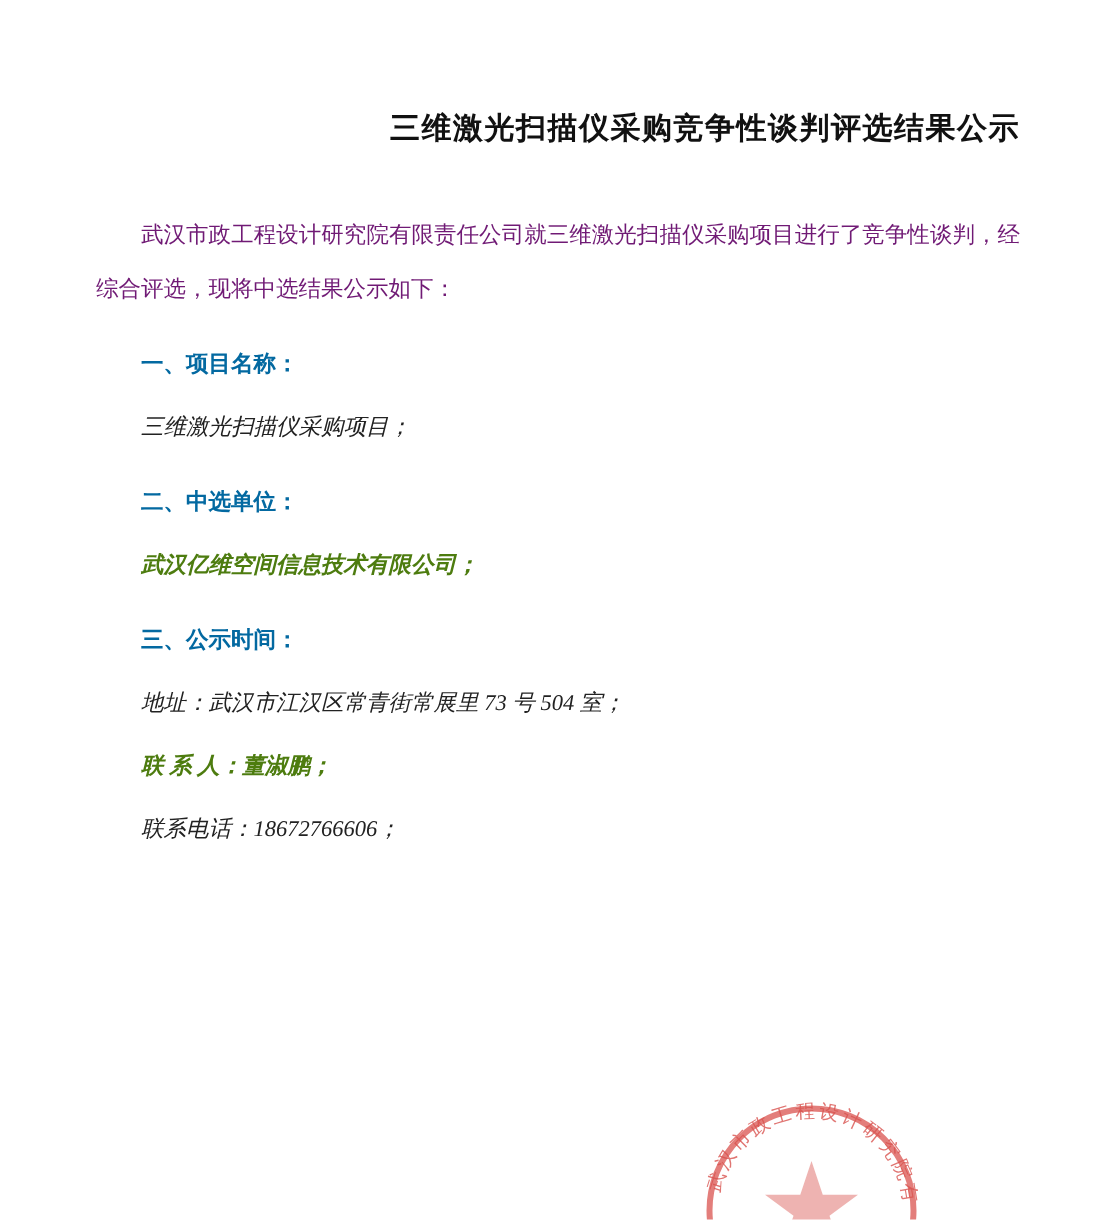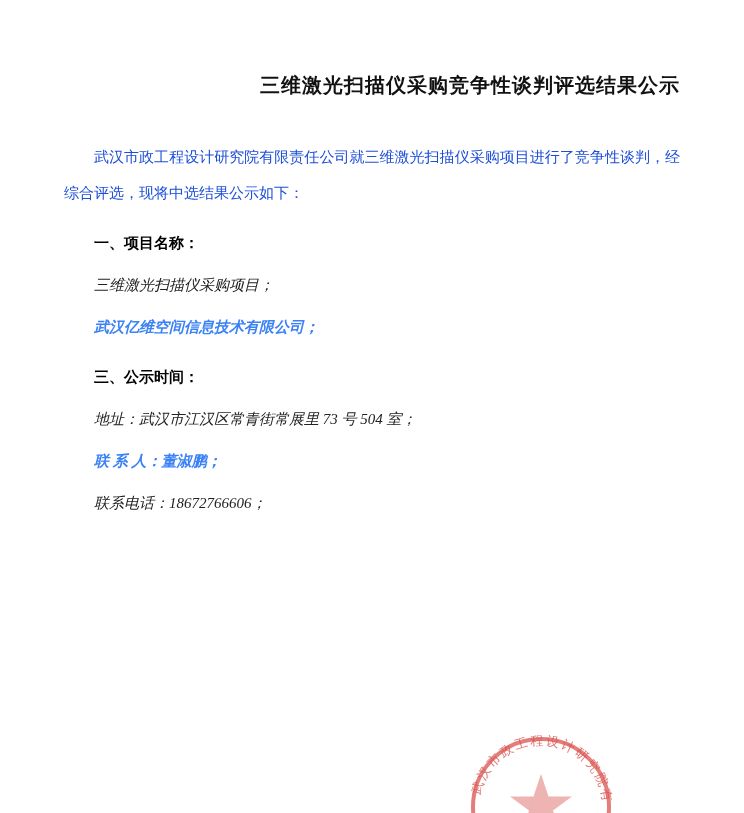--- a/index.html
+++ b/index.html
@@ -28,46 +28,46 @@
     font-weight: bold;
     letter-spacing: 1px;
     margin-top: 72px;
     margin-bottom: 0;
     color: #111;
   }
   .para {
     font-size: 15px;
     line-height: 36px;
     text-align: justify;
-    color: #1d4ed8;
+    color: #701a75;
     margin: 0;
   }
   .intro {
     margin-top: 40px;
     text-indent: 30px;
   }
   .section-head {
     font-size: 15px;
     font-weight: bold;
     line-height: 36px;
     margin: 14px 0 0 0;
     text-indent: 30px;
-    color: #000000;
+    color: #0369a1;
   }
   .section-body {
     font-size: 15px;
     line-height: 36px;
     margin: 6px 0 0 0;
     text-indent: 30px;
     color: #222;
     font-style: italic;
   }
   .section-body.bold {
     font-weight: bold;
-    color: #3b82f6;
+    color: #4d7c0f;
   }
   .closing {
     margin-top: 34px;
     text-indent: 30px;
   }
   .stamp {
     position: absolute;
     left: 456px;
     top: 650px;
     width: 170px;
@@ -87,20 +87,21 @@
 
 <div class="page">
 
   <h1 class="doc-title">三维激光扫描仪采购竞争性谈判评选结果公示</h1>
 
   <p class="para intro">武汉市政工程设计研究院有限责任公司就三维激光扫描仪采购项目进行了竞争性谈判，经综合评选，现将中选结果公示如下：</p>
 
   <p class="section-head">一、项目名称：</p>
   <p class="section-body">三维激光扫描仪采购项目；</p>
 
+  <p class="section-head">二、中选单位：</p>
   <p class="section-body bold">武汉亿维空间信息技术有限公司；</p>
 
   <p class="section-head">三、公示时间：</p>
 
   <p class="section-body">地址：武汉市江汉区常青街常展里 73 号 504 室；</p>
   <p class="section-body bold">联 系 人：董淑鹏；</p>
   <p class="section-body">联系电话：18672766606；</p>
 
 
   <div class="stamp">

